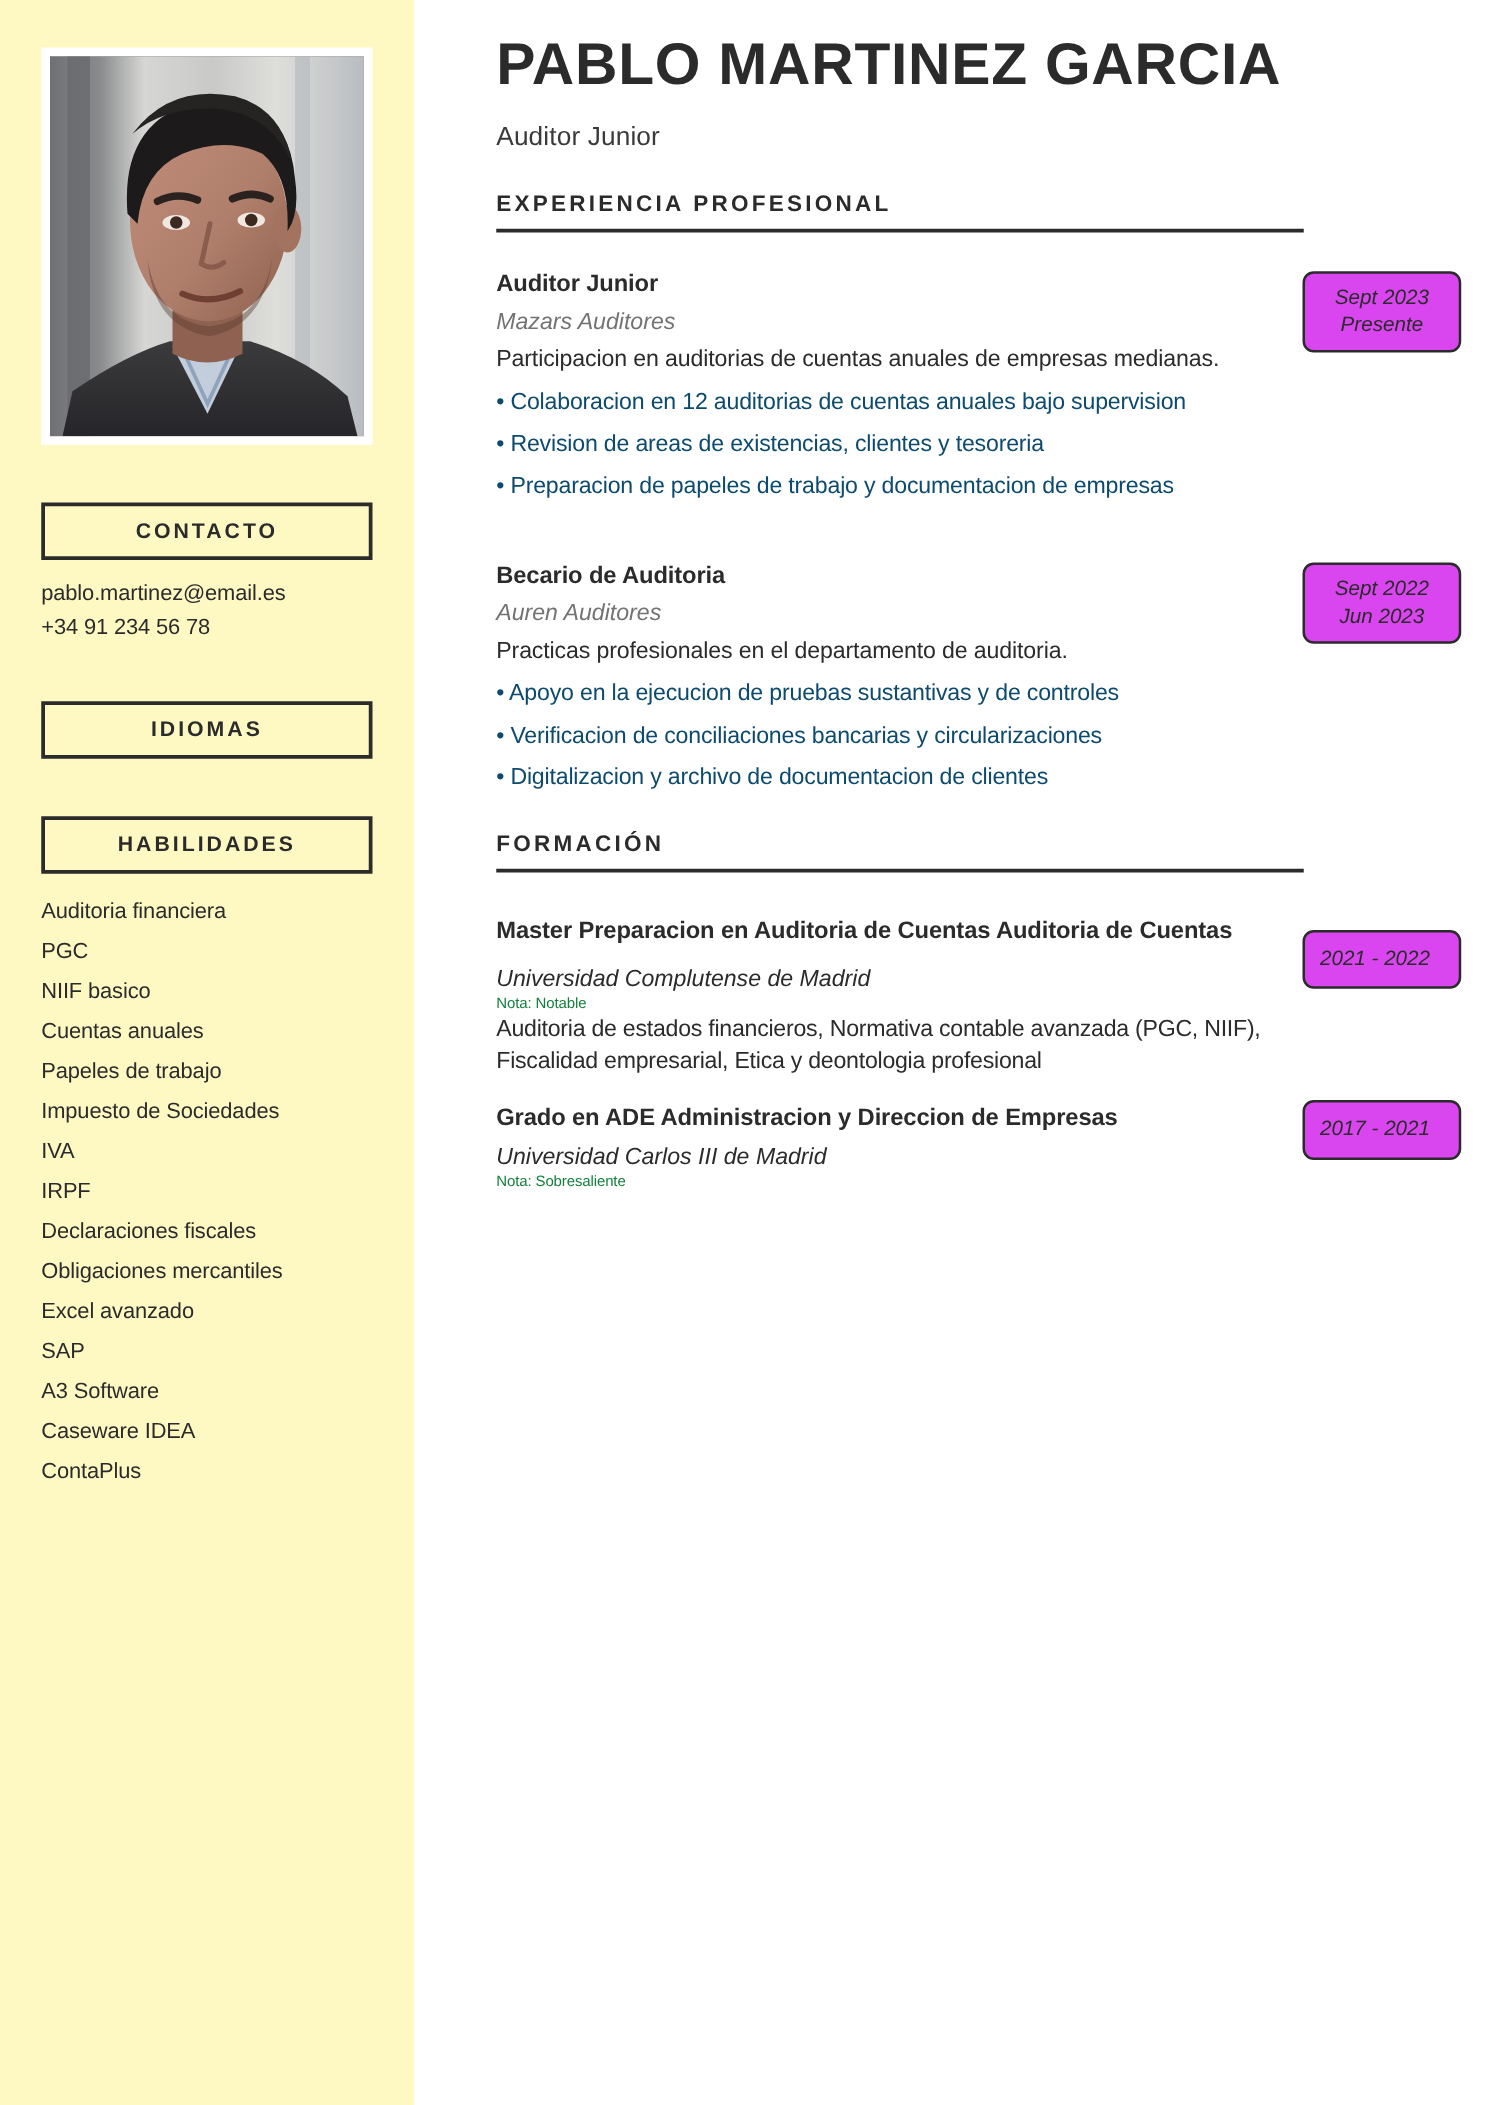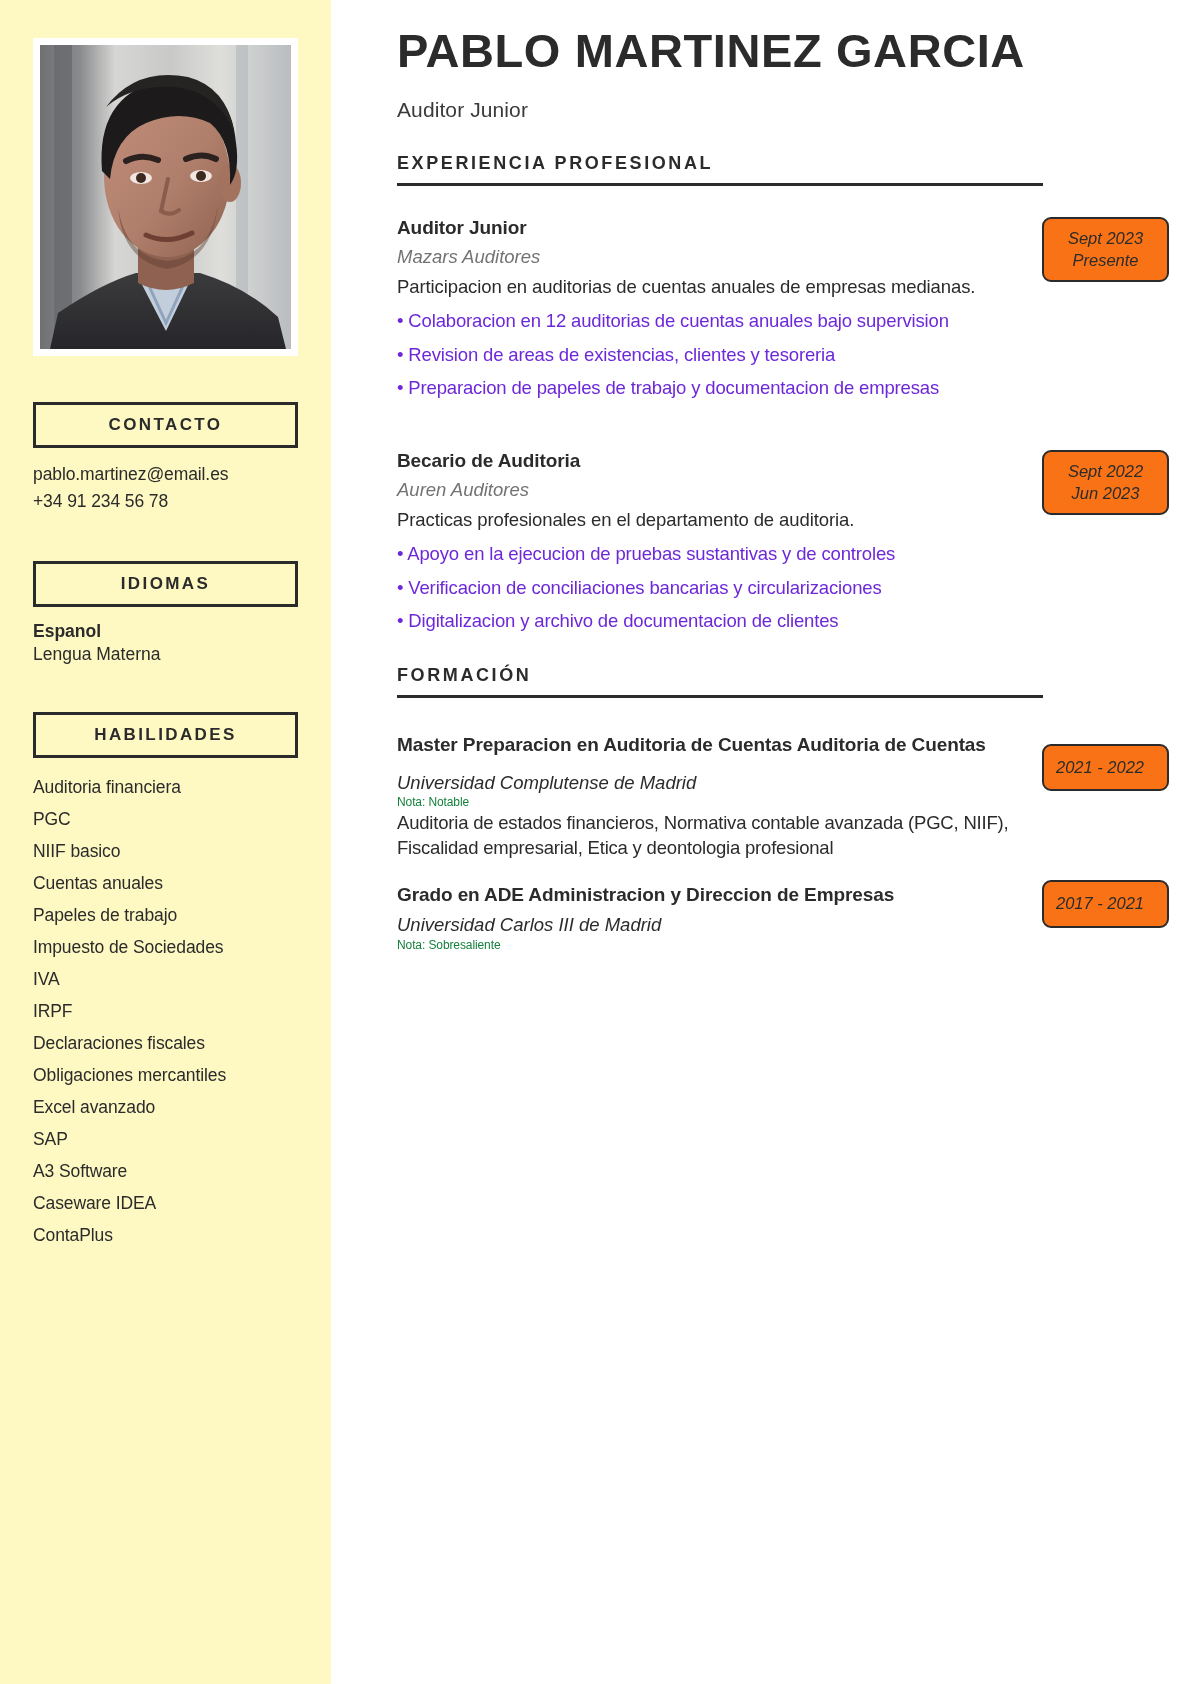--- a/index.html
+++ b/index.html
@@ -144,41 +144,41 @@
   .entry-desc {
     font-size: 18.5px;
     color: #2b2b2b;
     margin-top: 6px;
     line-height: 1.35;
     letter-spacing: -0.1px;
   }
 
   .bullet {
     font-size: 18.5px;
-    color: #6d28d9;
+    color: #0c4a6e;
     line-height: 1.38;
     margin-top: 8px;
     padding-left: 16px;
     text-indent: -16px;
     letter-spacing: -0.15px;
   }
 
   .date-badge {
     position: absolute;
     right: -126px;
     top: 0;
     border: 2px solid #2b2b2b;
     border-radius: 9px;
     padding: 8px 14px 9px 14px;
     font-size: 16.5px;
     font-style: italic;
     text-align: center;
     line-height: 1.35;
     color: #2b2b2b;
-    background: #f97316;
+    background: #d946ef;
     white-space: nowrap;
     min-width: 127px;
   }
 
   .date-badge.single {
     padding: 10px 14px 11px 3px;
   }
 
   .edu-entry { margin-top: 27px; }
   .edu-entry .entry-title { line-height: 1.2; }
@@ -266,24 +266,20 @@
         </svg>
       </div>
     </div>
 
     <div class="sec-head">CONTACTO</div>
     <div class="contact-line">pablo.martinez@email.es</div>
     <div class="contact-line">+34 91 234 56 78</div>
 
     <div class="sec-head">IDIOMAS</div>
     <div>
-      <div class="lang-item">
-        <div class="lang-name">Espanol</div>
-        <div class="lang-level">Lengua Materna</div>
-      </div>
     </div>
 
     <div class="sec-head">HABILIDADES</div>
     <div>
       <div class="skill-item">Auditoria financiera</div>
       <div class="skill-item">PGC</div>
       <div class="skill-item">NIIF basico</div>
       <div class="skill-item">Cuentas anuales</div>
       <div class="skill-item">Papeles de trabajo</div>
       <div class="skill-item">Impuesto de Sociedades</div>

